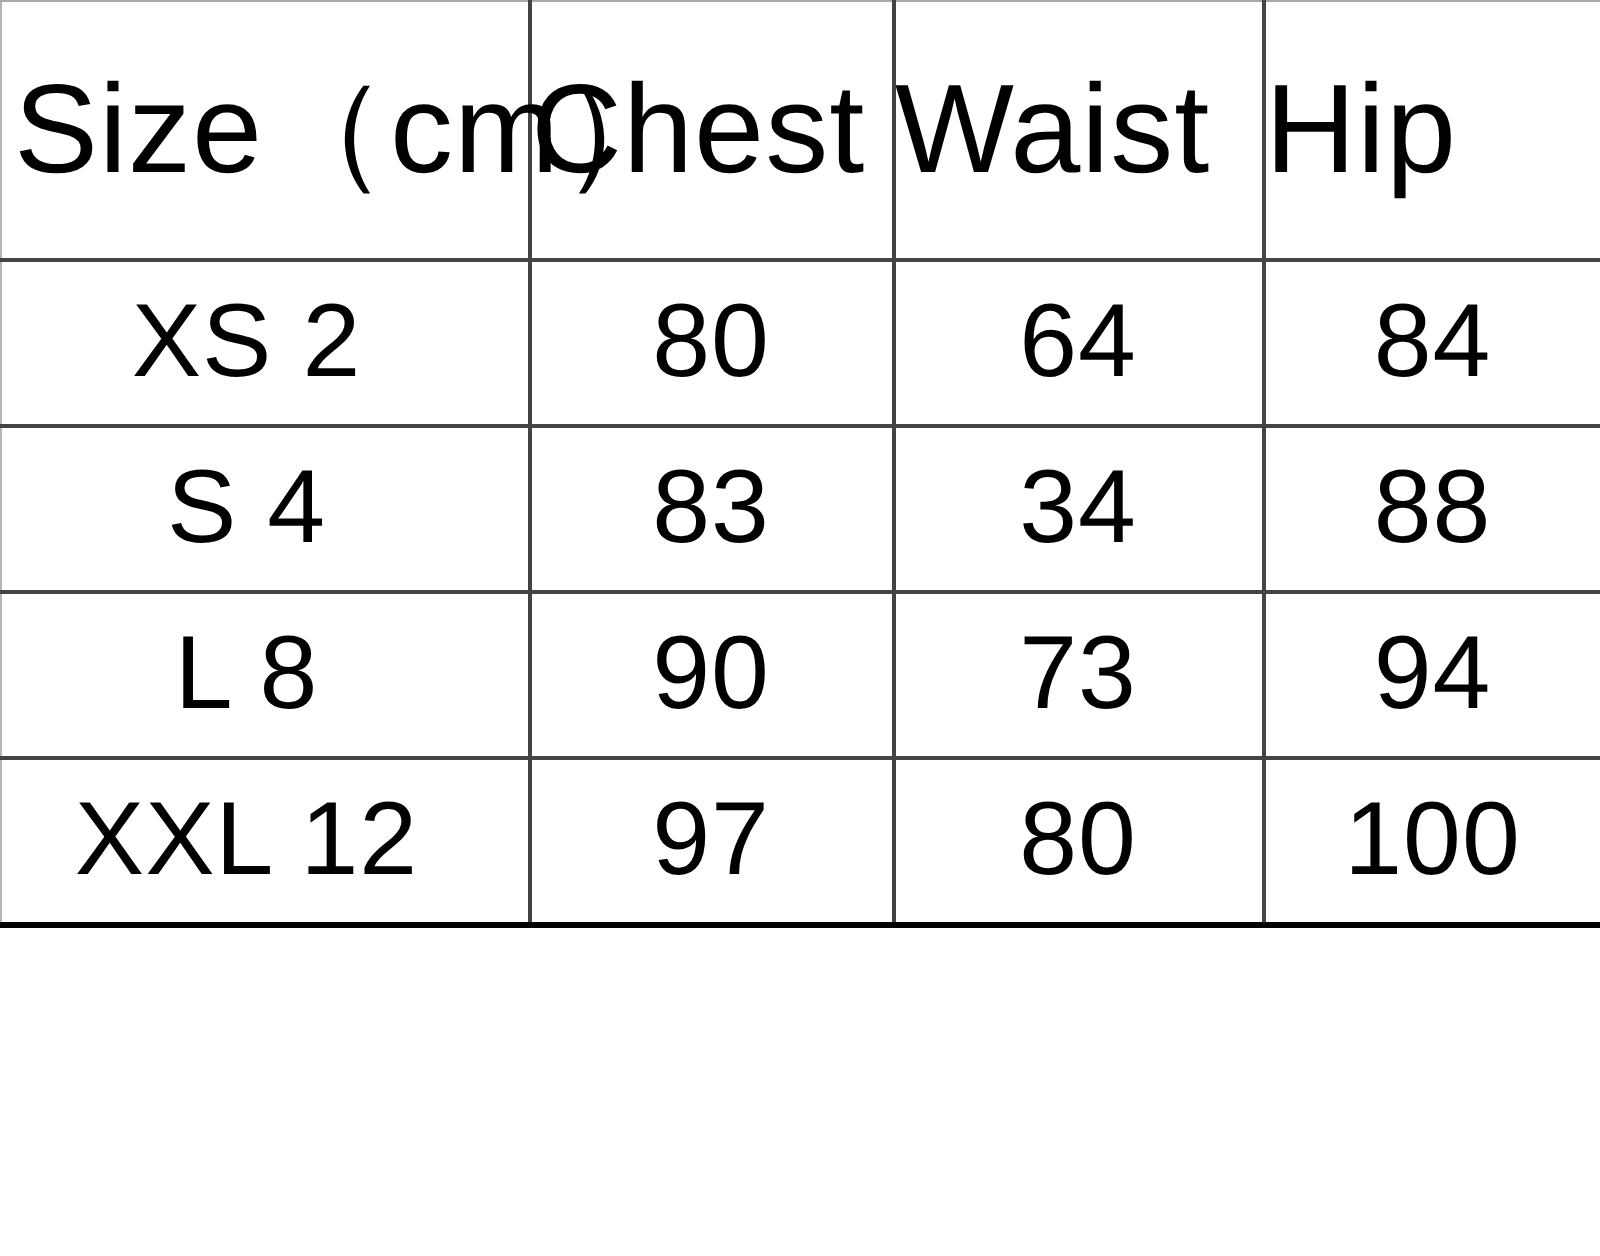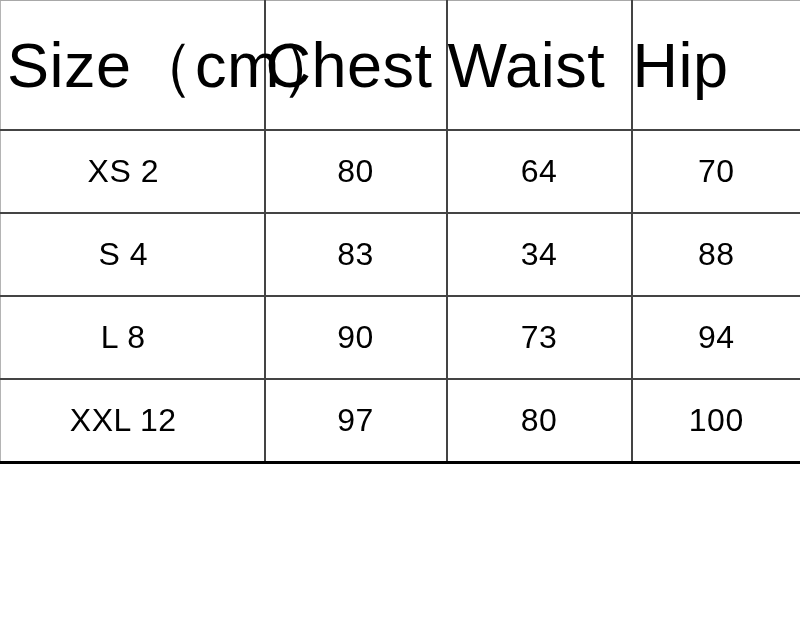--- a/index.html
+++ b/index.html
@@ -69,21 +69,21 @@
     white-space: nowrap;
   }
   tr.header-row th.size-head {
     text-align: left;
     padding-left: 6px;
   }
 
   
   tr.data-row td {
     height: 81px;
-    font-size: 32px;
+    font-size: 52px;
     line-height: 1.05;
     letter-spacing: 0.5px;
     text-align: center;
     white-space: nowrap;
   }
   tr.data-row td.size-cell {
     text-align: center;
     padding-right: 18px;
   }
   tr.data-row td.measure-cell {
@@ -106,21 +106,21 @@
         <th>Chest</th>
         <th>Waist</th>
         <th>Hip</th>
       </tr>
     </thead>
     <tbody>
       <tr class="data-row">
         <td class="size-cell">XS 2</td>
         <td class="measure-cell">80</td>
         <td class="measure-cell">64</td>
-        <td class="measure-cell">70</td>
+        <td class="measure-cell">84</td>
       </tr>
       <tr class="data-row">
         <td class="size-cell">S 4</td>
         <td class="measure-cell">83</td>
         <td class="measure-cell">34</td>
         <td class="measure-cell">88</td>
       </tr>
       <tr class="data-row">
         <td class="size-cell">L 8</td>
         <td class="measure-cell">90</td>

